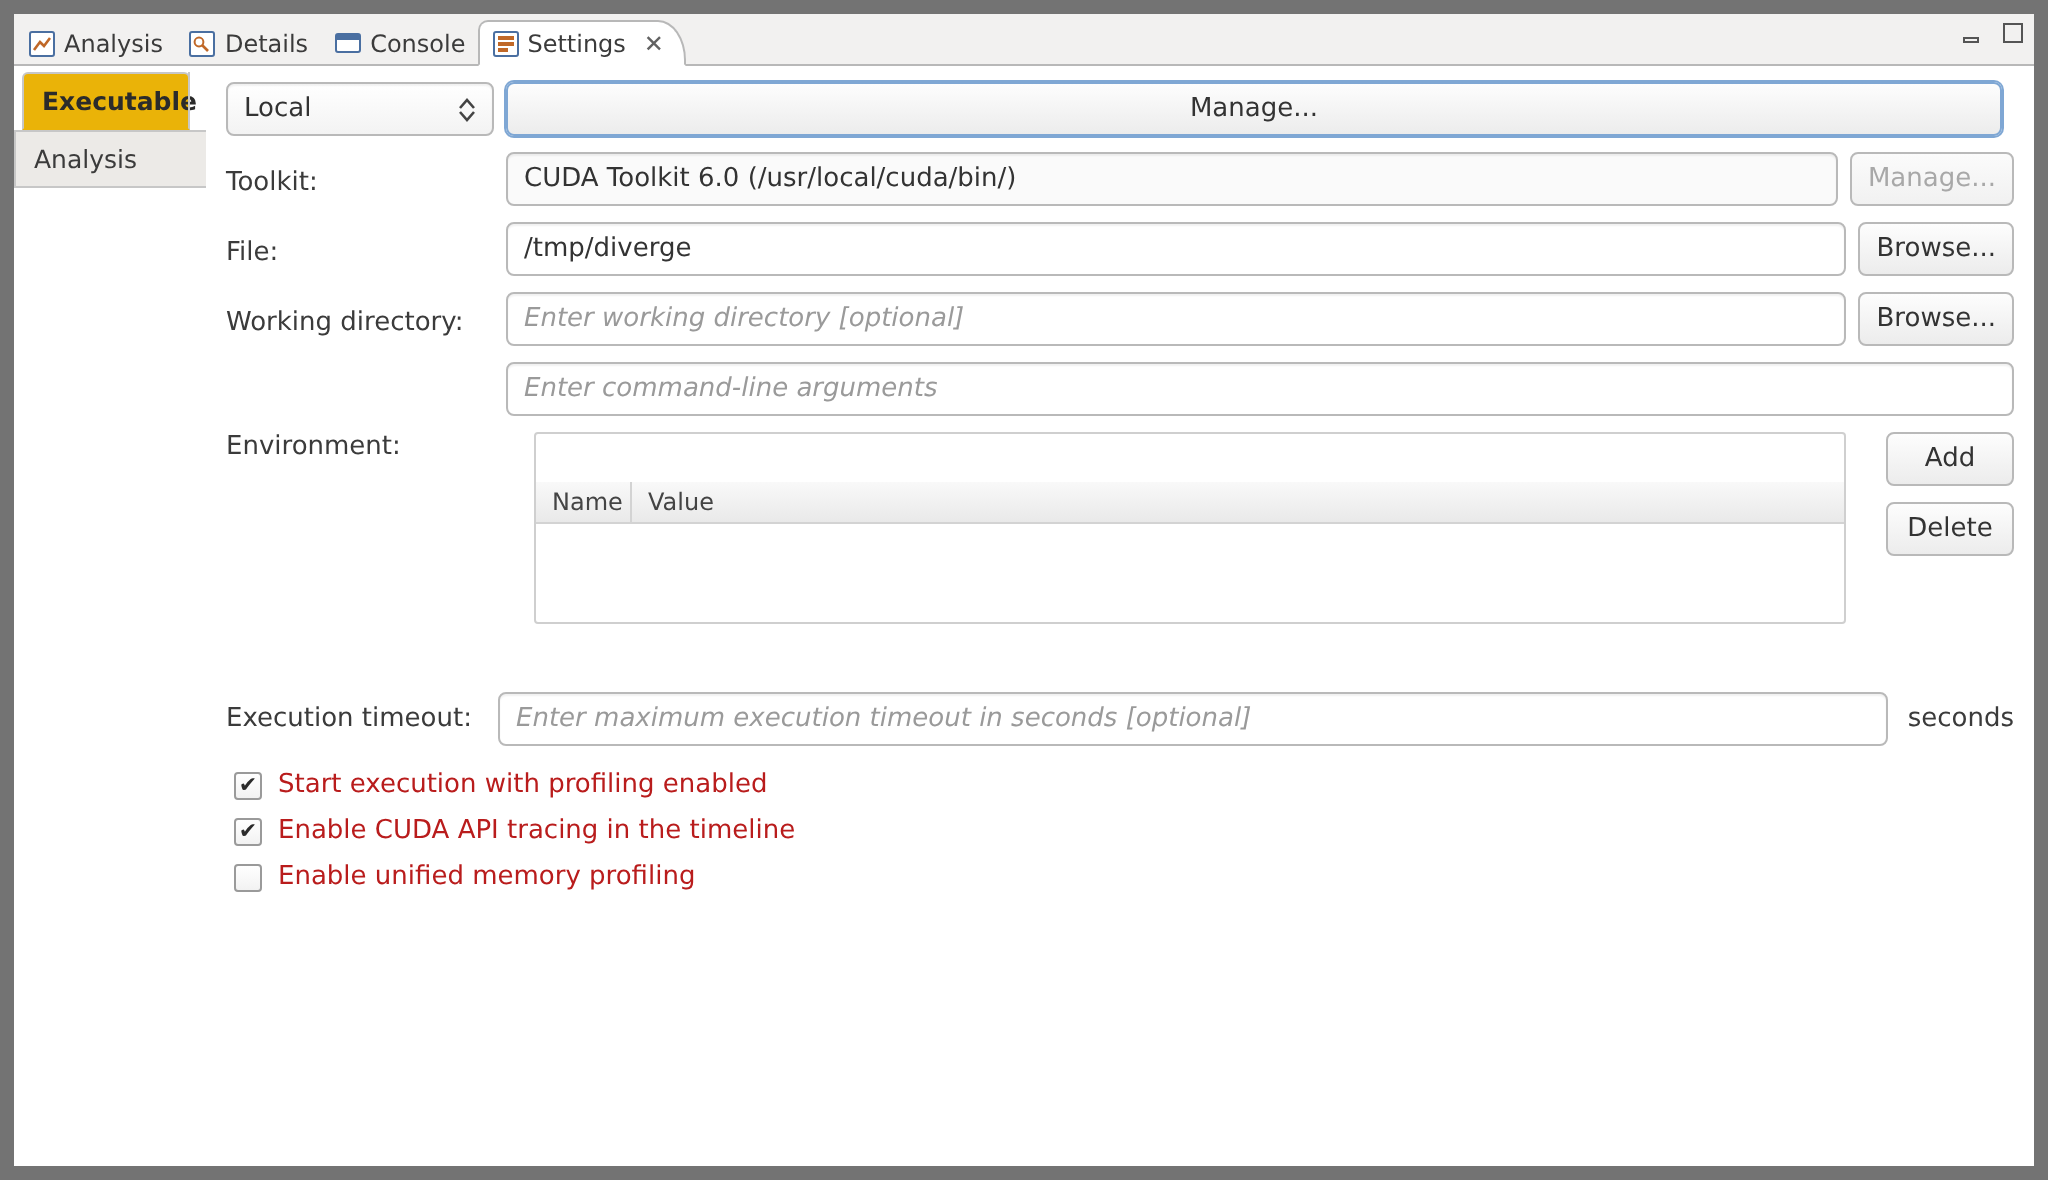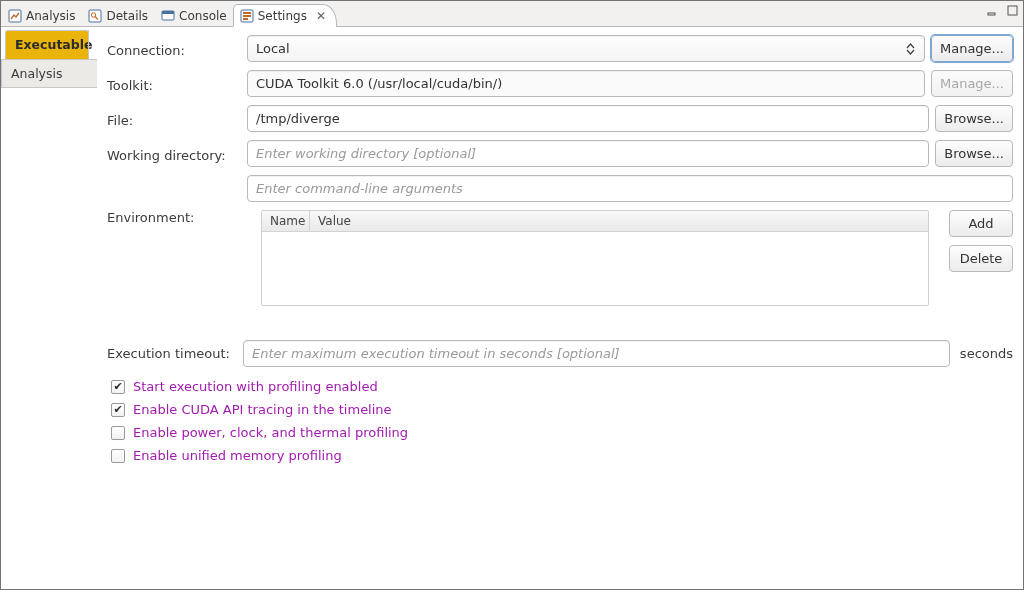--- a/index.html
+++ b/index.html
@@ -10,21 +10,21 @@
     color: #3b3b3b;
     background: #f2f1f0;
     width: 1024px;
     height: 590px;
     overflow: hidden;
   }
   .window {
     position: relative;
     width: 1024px;
     height: 590px;
-    border: 1px solid #737373;
+    border: 7px solid #737373;
     background: #f2f1f0;
     display: flex;
     flex-direction: column;
   }
   
   .tabbar {
     display: flex;
     align-items: flex-end;
     height: 26px;
     padding-left: 0;
@@ -223,20 +223,21 @@
     width: 100%;
     overflow: hidden;
     background: #ffffff;
   }
   .envtable .hdr {
     display: flex;
     background: linear-gradient(#f9f9f9, #e9e9e9);
     border-bottom: 1px solid #d3d3d3;
     font-size: 12px;
     color: #444;
+    margin-top: 24px;
   }
   .envtable .hdr .col {
     padding: 3px 8px;
     border-right: 1px solid #d3d3d3;
   }
   .envtable .hdr .col:last-child { border-right:none; flex:1; }
   .envtable .hdr .col.name { width: 48px; }
   
   .timeout-row {
     display: grid;
@@ -257,21 +258,21 @@
     flex-direction: column;
     gap: 8px;
     margin-left: 4px;
     margin-top: 4px;
   }
   .chk {
     display: flex;
     align-items: center;
     gap: 8px;
     font-size: 13px;
-    color: #a21caf;
+    color: #b91c1c;
   }
   .chk .box {
     width: 14px; height: 14px;
     border: 1px solid #9a9a9a;
     border-radius: 2px;
     background: linear-gradient(#ffffff,#f2f2f2);
     display: inline-flex; align-items: center; justify-content: center;
     font-size: 11px; color: #2b2b2b;
   }
   .chk .box.checked::after {
@@ -348,21 +349,20 @@
         <span>Executable</span>
       </div>
       <div class="side-tab second">
         <span>Analysis</span>
       </div>
     </div>
 
     <div class="form">
 
       <div class="row">
-        <div class="lbl">Connection:</div>
         <div class="combo">
           <span>Local</span>
           <span class="spin">
             <svg viewBox="0 0 9 6">
                 <path d="M1 5 L4.5 1 L8 5" stroke="#444" fill="none" stroke-width="1.3"></path>
               </svg>
             <svg viewBox="0 0 9 6">
                 <path d="M1 1 L4.5 5 L8 1" stroke="#444" fill="none" stroke-width="1.3"></path>
               </svg>
           </span>
@@ -426,22 +426,18 @@
         <label class="chk">
           <span class="box checked"></span>
           <span>Start execution with profiling enabled</span>
         </label>
         <label class="chk">
           <span class="box checked"></span>
           <span>Enable CUDA API tracing in the timeline</span>
         </label>
         <label class="chk">
           <span class="box"></span>
-          <span>Enable power, clock, and thermal profiling</span>
-        </label>
-        <label class="chk">
-          <span class="box"></span>
           <span>Enable unified memory profiling</span>
         </label>
       </div>
     </div>
   </div>
 </div>
 
 </body></html>

